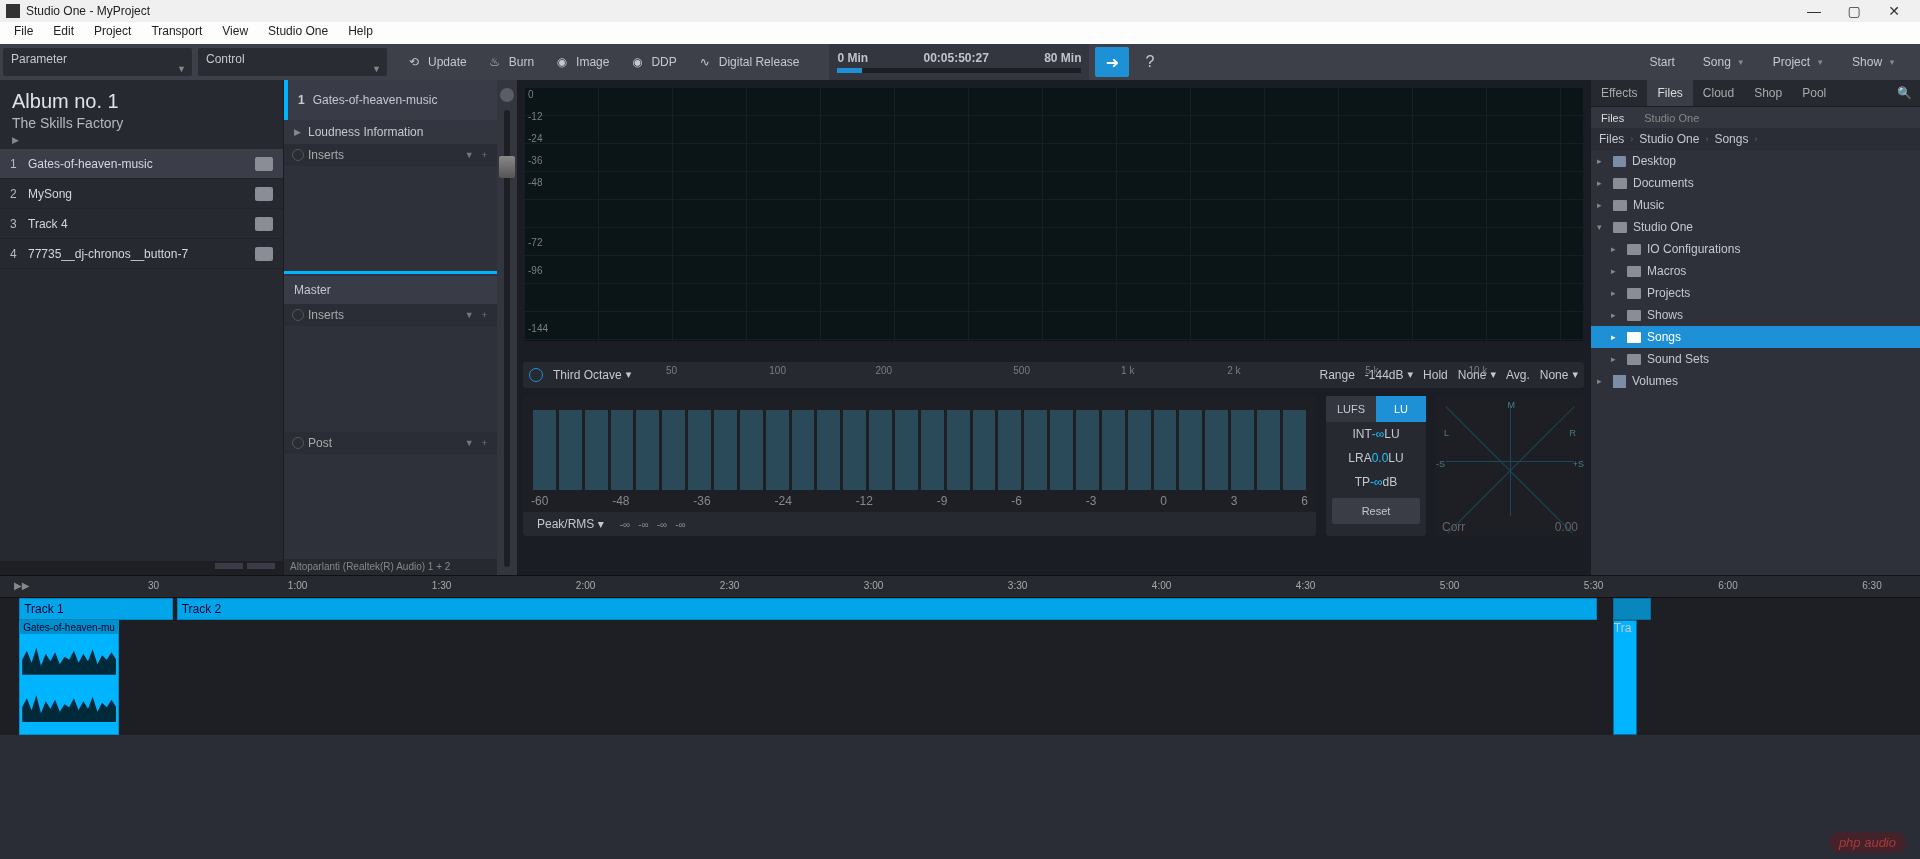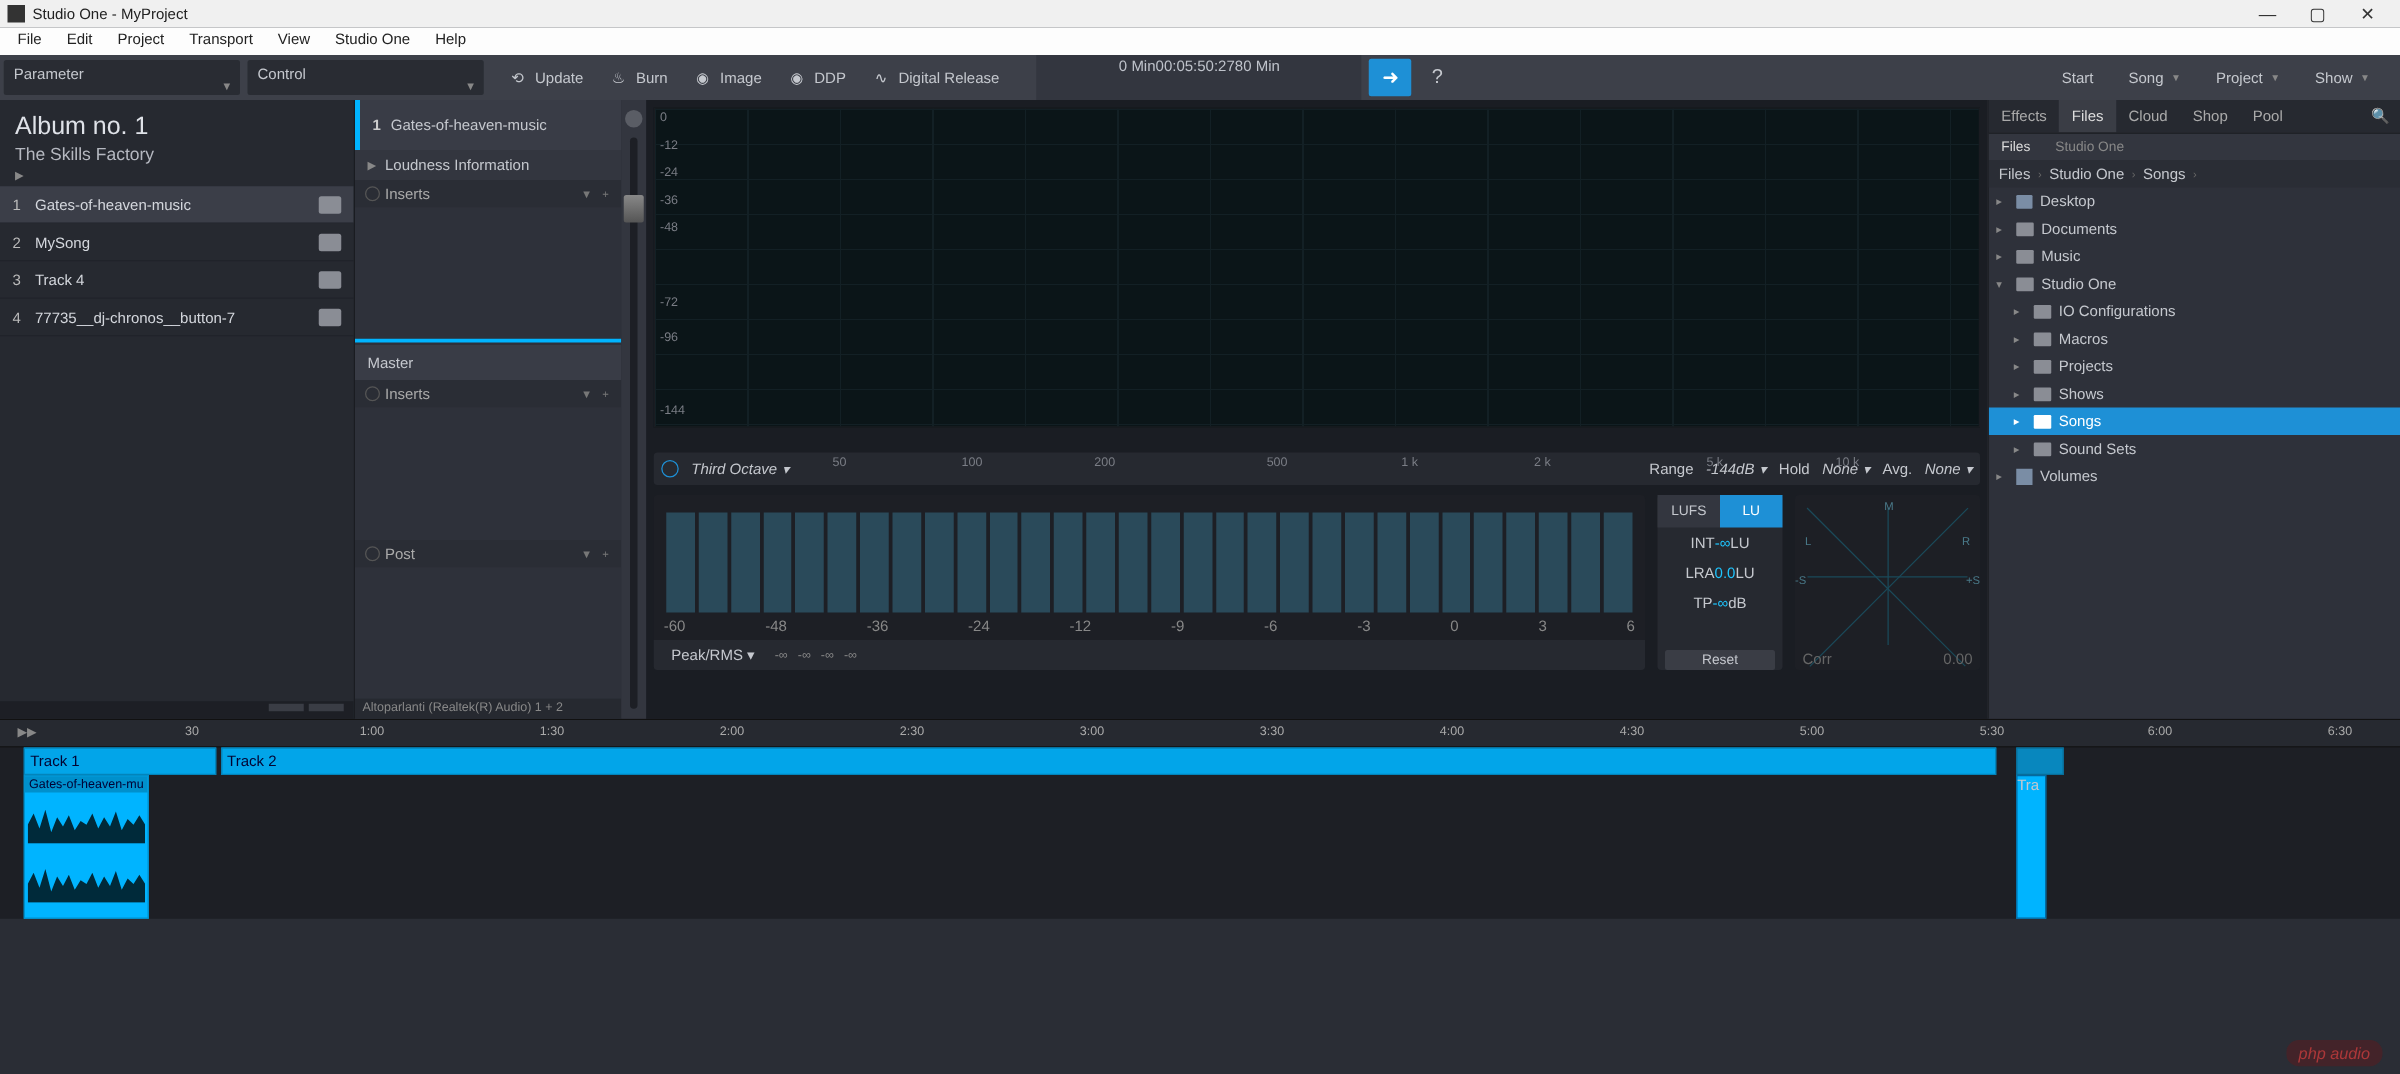--- a/index.html
+++ b/index.html
@@ -10,21 +10,21 @@
 .titlebar .win-btn { width: 40px; text-align: center; font-size: 14px; color: #333; }
 .menubar { height: 22px; background: #fdfdfd; display: flex; align-items: flex-start; padding: 0 6px; color: #222; gap: 4px; }
 .menubar span { padding: 2px 8px; }
 .toolbar { height: 36px; background: #3d4049; display: flex; align-items: stretch; }
 .param-control { width: 390px; display: flex; }
 .param-cell { flex: 1; background: #292c33; margin: 4px 3px; border-radius: 2px; padding: 4px 8px; position: relative; font-size: 11px; }
 .param-cell .dd { position: absolute; bottom: 2px; right: 6px; font-size: 9px; color: #888; }
 .tool-buttons { display: flex; align-items: center; gap: 0; padding-left: 6px; }
 .tbtn { display: flex; align-items: center; gap: 6px; padding: 0 10px; height: 36px; }
 .tbtn .icn { width: 16px; height: 16px; display: flex; align-items: center; justify-content: center; }
-.time-box { width: 260px; height: 36px; background: #33363f; display: flex; flex-direction: row; justify-content: center; padding: 2px 8px; color: #bfc3cb; }
+.time-box { width: 260px; height: 36px; background: #33363f; display: flex; flex-direction: column; justify-content: center; padding: 2px 8px; color: #bfc3cb; font-weight: bold; }
 .time-row { display: flex; justify-content: space-between; font-size: 11px; }
 .time-bar { height: 5px; background: #1d1f25; margin-top: 3px; position: relative; }
 .time-bar-fill { position: absolute; left: 0; top: 0; height: 100%; width: 10%; background: #1e90d6; }
 .blue-icon { width: 34px; height: 30px; margin: 3px 6px; background: #1e90d6; border-radius: 2px; display: flex; align-items: center; justify-content: center; color: #fff; font-size: 16px; }
 .help-icn { padding: 0 10px; font-size: 16px; color: #c5c8ce; display: flex; align-items: center; }
 .nav-right { display: flex; align-items: center; margin-left: auto; padding-right: 10px; }
 .nav-btn { padding: 0 14px; height: 36px; display: flex; align-items: center; gap: 6px; }
 .nav-btn .dd { font-size: 8px; color: #888; }
 
 .main { display: flex; height: 495px; }
@@ -64,38 +64,38 @@
 .spectrum-col { flex: 1; background: #1a1d23; display: flex; flex-direction: column; padding: 6px; }
 .spectrum-area { height: 256px; background: #0b1518; border: 1px solid #1a1c21; position: relative; }
 .spec-grid { position: absolute; inset: 0; background:
   repeating-linear-gradient(to right, #132025 0, #132025 1px, transparent 1px, transparent 74px),
   repeating-linear-gradient(to bottom, #132025 0, #132025 1px, transparent 1px, transparent 28px); }
 .spec-ylabel { position: absolute; left: 4px; color: #7a7d85; font-size: 10px; }
 .spec-xlabel { position: absolute; bottom: -16px; color: #7a7d85; font-size: 10px; transform: translateX(-50%); }
 .spec-xaxis { height: 18px; position: relative; margin-bottom: 2px; }
 .spec-controls { height: 26px; display: flex; align-items: center; gap: 10px; padding: 0 6px; background: #262930; border-radius: 3px; }
 .spec-controls .pwr2 { width: 14px; height: 14px; border: 1.5px solid #1e90d6; border-radius: 50%; }
-.spec-controls .dd2 { display: flex; align-items: center; gap: 4px; font-size: 11px; font-style: italic; }
+.spec-controls .dd2 { display: flex; gap: 4px; font-size: 11px; }
 .spec-controls .spacer { flex: 1; }
 
 .meters-row { display: flex; gap: 10px; margin-top: 8px; height: 140px; }
 .peak-box { flex: 1; background: #1d1f25; border-radius: 3px; padding: 6px; display: flex; flex-direction: column; }
 .peak-bars { flex: 1; display: flex; gap: 3px; align-items: flex-end; padding: 4px; }
 .peak-bars .bar { flex: 1; background: #2a4a5a; height: 95%; }
 .peak-labels { display: flex; justify-content: space-between; font-size: 10px; color: #888; padding: 0 2px; }
 .peak-footer { display: flex; align-items: center; gap: 8px; height: 24px; background: #262930; padding: 0 6px; margin: 4px -6px -6px; border-radius: 0 0 3px 3px; }
 .peak-footer .val { color: #888; font-size: 10px; }
 
 .loudness-box { width: 100px; background: #262930; border-radius: 3px; display: flex; flex-direction: column; }
 .lufs-row { display: flex; height: 26px; }
 .lufs-btn { flex: 1; display: flex; align-items: center; justify-content: center; background: #33363f; font-size: 11px; }
 .lufs-btn.active { background: #1e90d6; color: #fff; }
 .lu-row { display: flex; justify-content: center; padding: 5px 8px; font-size: 11px; }
 .lu-row .val { color: #1ec5ff; }
-.reset-btn { height: 16px; margin: auto 6px 0; background: #3a3d45; border-radius: 2px; display: flex; align-items: center; justify-content: center; font-size: 11px; }
+.reset-btn { height: 26px; margin: auto 6px 12px; background: #3a3d45; border-radius: 2px; display: flex; align-items: center; justify-content: center; font-size: 11px; }
 
 .phase-box { width: 148px; background: #1d1f25; border-radius: 3px; position: relative; }
 .phase-scope { position: absolute; inset: 10px 10px 20px 10px; }
 .phase-scope .line { position: absolute; background: #1a4a5a; }
 .phase-footer { position: absolute; bottom: 2px; left: 6px; right: 6px; display: flex; justify-content: space-between; font-size: 9px; color: #666; }
 
 .right-col { width: 330px; background: #2e313a; display: flex; flex-direction: column; border-left: 1px solid #1a1c21; }
 .browser-tabs { height: 26px; display: flex; background: #262930; align-items: center; }
 .browser-tabs .tab { padding: 0 10px; height: 100%; display: flex; align-items: center; font-size: 12px; color: #aaa; }
 .browser-tabs .tab.active { background: #3a3d45; color: #ddd; }

